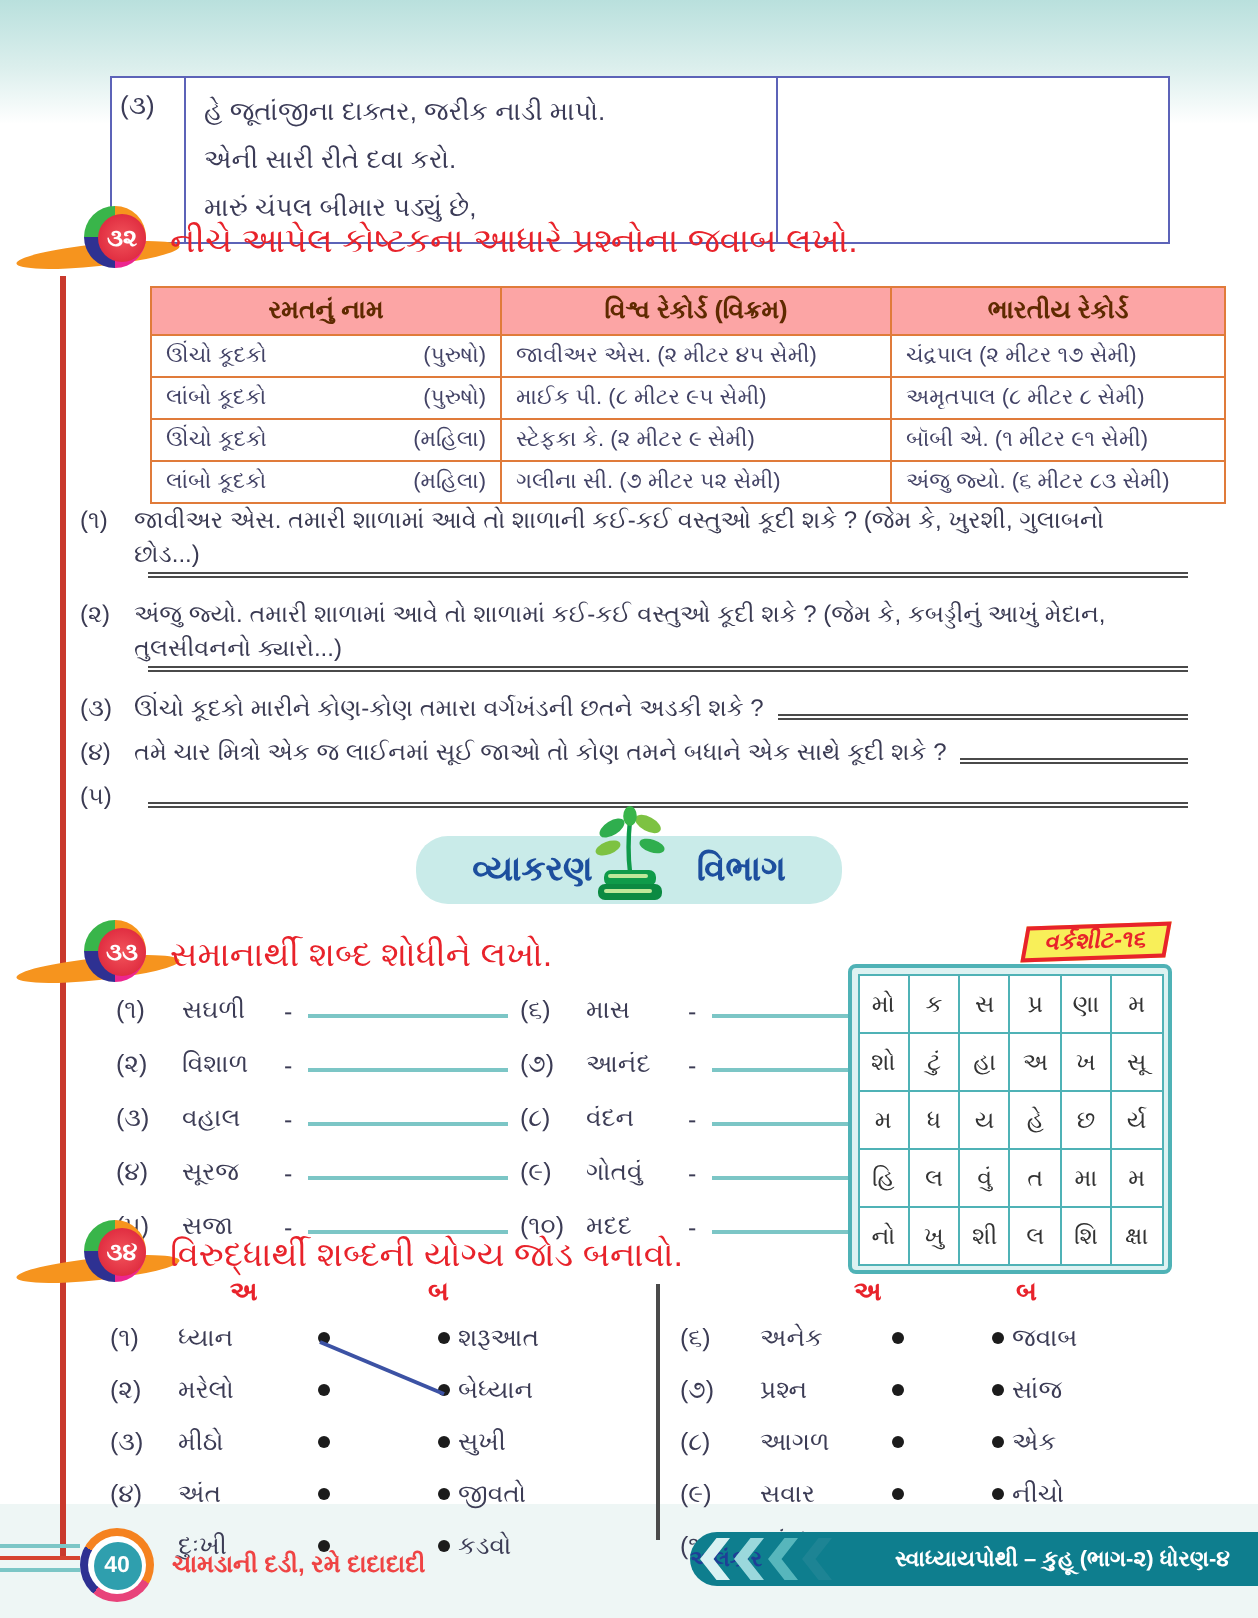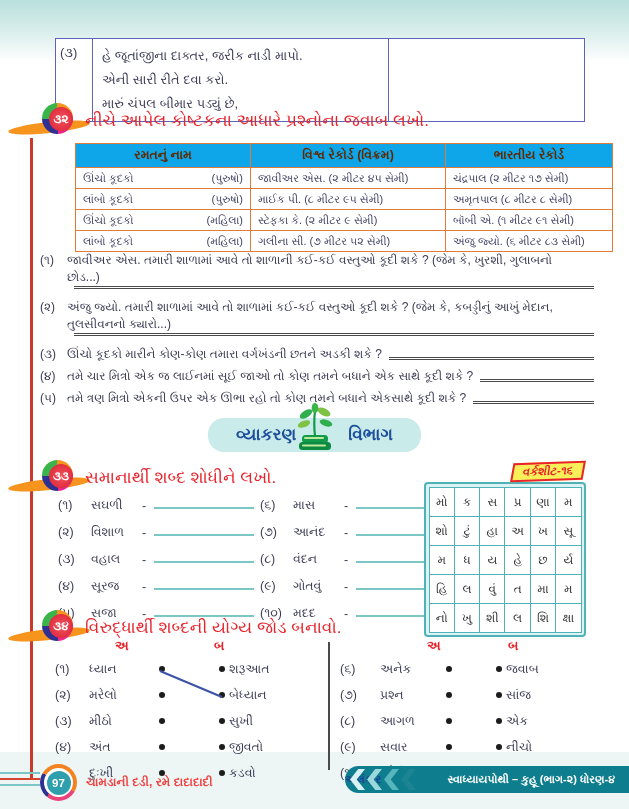--- a/index.html
+++ b/index.html
@@ -28,21 +28,21 @@
   .badge{position:absolute;width:31px;height:31px;border-radius:50%;z-index:2;
     background:conic-gradient(#f7941d 0 90deg,#ec268f 90deg 180deg,#2e3192 180deg 270deg,#39b54a 270deg 360deg);
     display:flex;align-items:center;justify-content:flex-end;}
   .badge-in{width:24px;height:24px;border-radius:50%;background:radial-gradient(#f2545b,#d91e36);
     color:#fff;display:flex;align-items:center;justify-content:center;font-weight:bold;font-size:12px;}
   .sec-title{position:absolute;font-weight:normal;font-size:17px;color:#e8232b;z-index:2;}
 
   
   .records{position:absolute;left:75px;top:143px;width:510px;border-collapse:collapse;
     border:1.6px solid #e07b3a;background:#fff;table-layout:fixed;}
-  .records th{background:#0ea5e9;color:#5f2a00;font-weight:bold;font-size:12.5px;
+  .records th{background:#fca5a5;color:#5f2a00;font-weight:bold;font-size:12.5px;
     border:1.3px solid #e07b3a;height:21px;padding:1px 4px;}
   .records td{border:1.3px solid #e07b3a;height:18px;padding:1px 7px;font-size:11px;color:#434366;}
   .records .namecell{display:flex;justify-content:space-between;}
   .col-name{width:166px;} .col-world{width:186px;} .col-india{width:158px;}
 
   
   .questions{position:absolute;left:40px;top:252px;width:556px;z-index:2;}
   .q{margin-bottom:7px;font-size:12px;color:#3a3a52;}
   .q .l1,.q .l2{display:flex;line-height:17px;}
   .q .n{width:27px;flex:none;}
@@ -210,21 +210,20 @@
     <div class="q single">
       <div class="l1">
           <span class="n">(૪)</span>
           <span>તમે ચાર મિત્રો એક જ લાઈનમાં સૂઈ જાઓ તો કોણ તમને બધાને એક સાથે કૂદી શકે ?</span>
           <span class="ans"></span>
         </div>
     </div>
     <div class="q single">
       <div class="l1">
           <span class="n">(૫)</span>
-          <span>તમે ત્રણ મિત્રો એકની ઉપર એક ઊભા રહો તો કોણ તમને બધાને એકસાથે કૂદી શકે ?</span>
           <span class="ans"></span>
         </div>
     </div>
   </div>
 
   <div class="grammar">
     <div class="gbox">
       <span>વ્યાકરણ</span>
       <span>વિભાગ</span>
       <span class="gicon">
@@ -467,21 +466,21 @@
         <span>પાછળ</span>
       </div>
   </div>
 
   <div class="fline" style="top:772px;background:#7cc6c6;"></div>
   <div class="fline" style="top:778px;background:#d6432f;"></div>
   <div class="fline" style="top:784px;background:#7cc6c6;"></div>
 
   <div class="pgbadge">
     <div class="mid">
-        <div class="in">97</div>
+        <div class="in">40</div>
       </div>
   </div>
   <div class="chapter">ચામડાની દડી, રમે દાદાદાદી</div>
 
   <div class="band">
     <span class="brand">અલંકાર</span>
     <span class="series">સ્વાધ્યાયપોથી – કુહૂ (ભાગ-૨) ધોરણ-૪</span>
   </div>
   <div class="chevrons">
     <span class="chev c1"></span>

